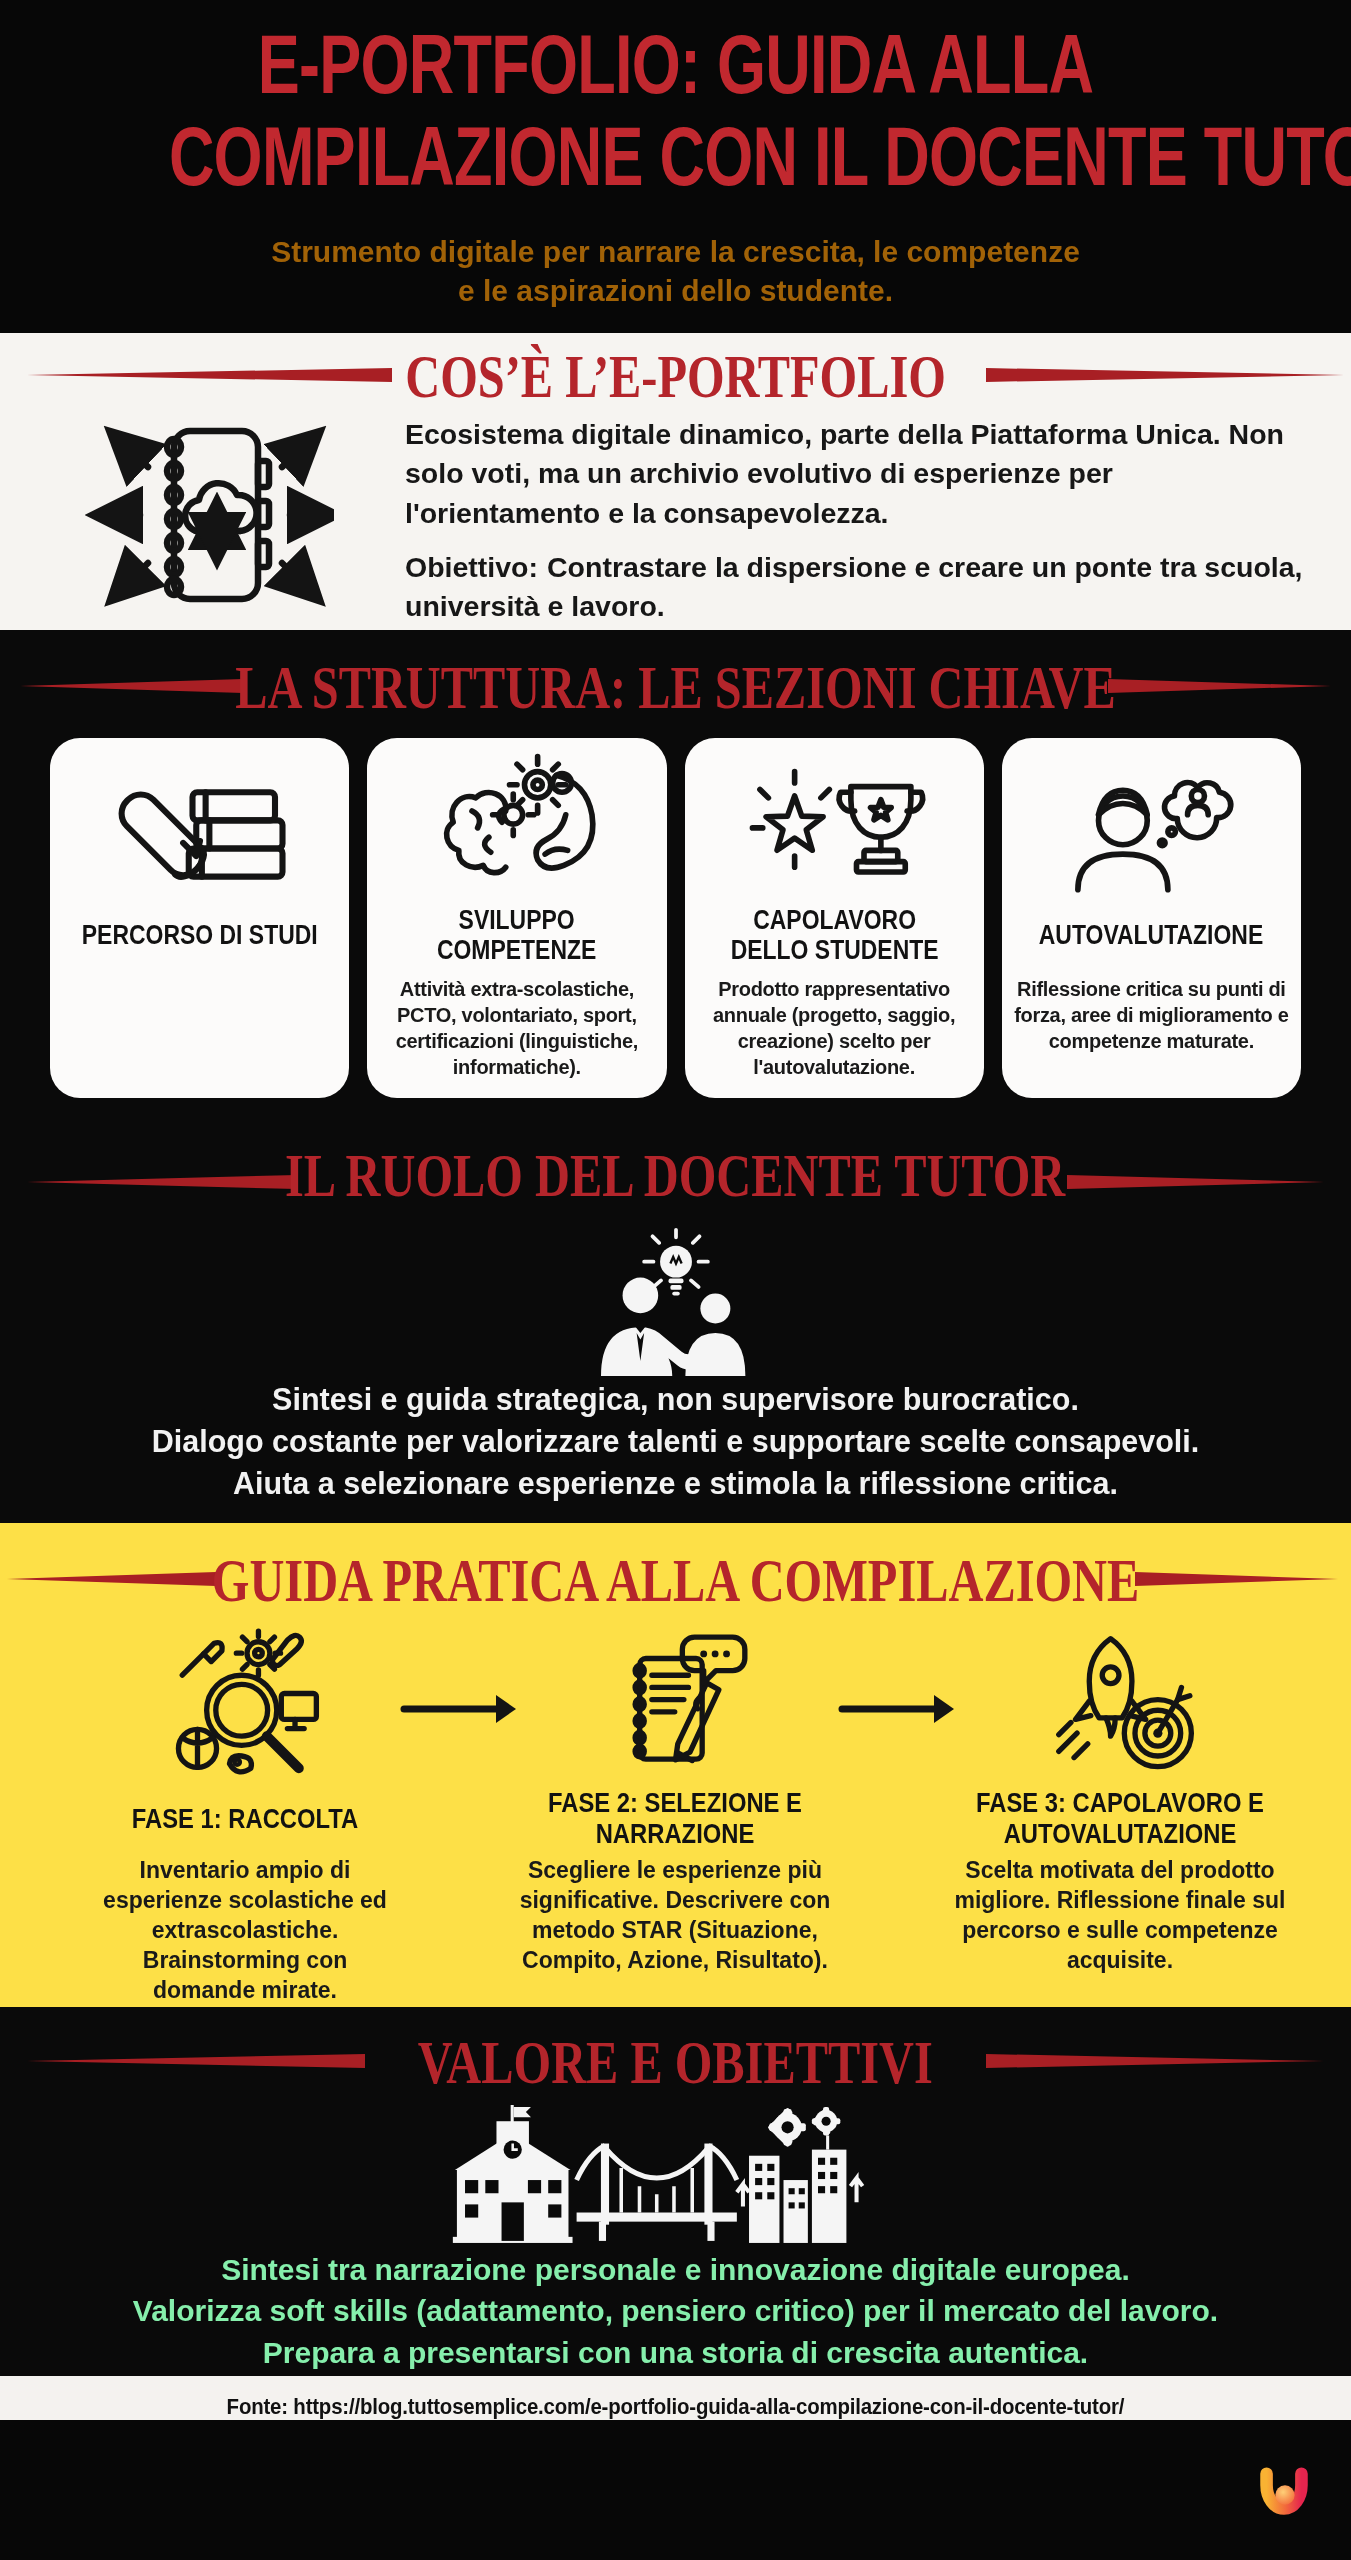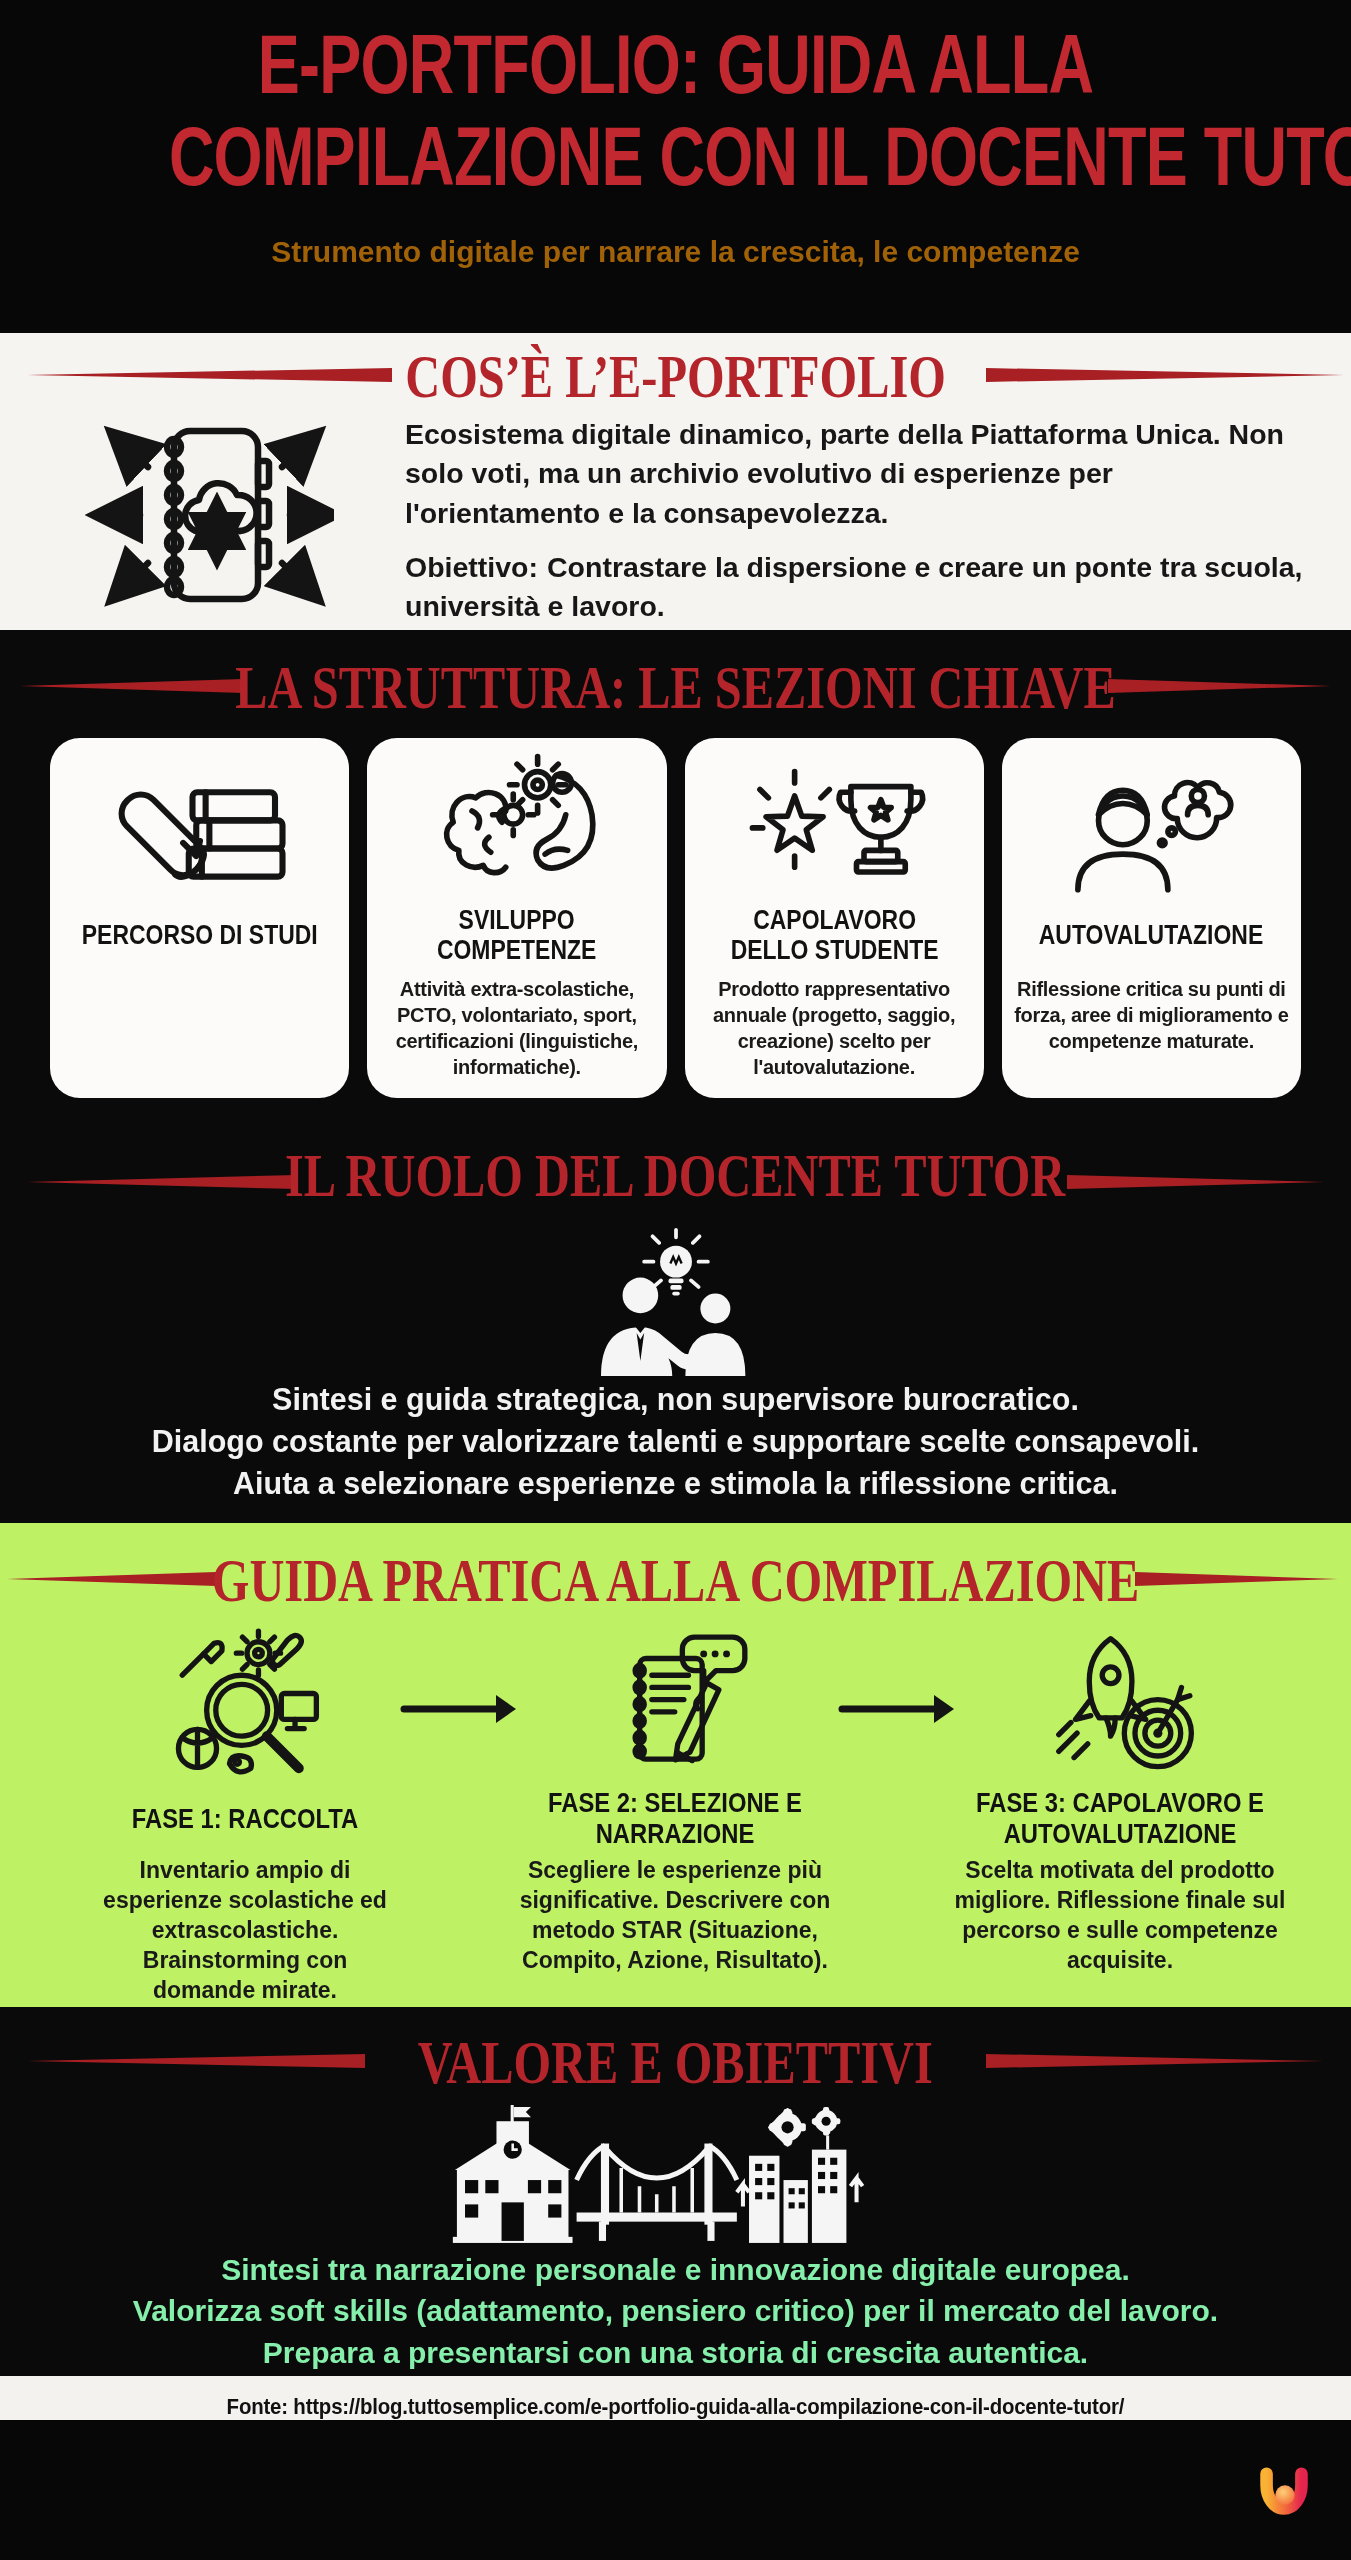--- a/index.html
+++ b/index.html
@@ -5,21 +5,21 @@
   html,body{margin:0;padding:0;background:#000;}
   .canvas{
     position:relative;width:1351px;height:2560px;margin:0 auto;
     background:#0a0a0a;overflow:hidden;
     font-family:"Liberation Sans", sans-serif;color:#141414;
   }
   .sec{position:absolute;left:0;width:1351px;}
   .sec-header{top:0;height:333px;background:#070707;}
   .sec-cosa{top:333px;height:297px;background:#f6f4f1;}
   .sec-struttura{top:630px;height:893px;background:#0a0a0a;}
-  .sec-guida{top:1523px;height:484px;background:#bef264;}
+  .sec-guida{top:1523px;height:484px;background:#fde047;}
   .sec-valore{top:2007px;height:369px;background:#0a0a0a;}
   .sec-fonte{top:2376px;height:44px;background:#f4f2ef;display:flex;align-items:flex-end;justify-content:center;}
   .sec-footer{top:2420px;height:140px;background:#070707;}
 
   .cond{display:inline-block;white-space:nowrap;transform:scaleX(.78);transform-origin:50% 50%;}
   .title-line{white-space:nowrap;transform:scaleX(.75);transform-origin:50% 50%;}
 
   .main-title{
     position:absolute;top:18px;left:0;width:100%;text-align:center;
     color:#c1282f;font-weight:700;font-size:84px;line-height:1.1;letter-spacing:-1px;
@@ -87,20 +87,21 @@
 
 <div class="canvas">
 
   <div class="sec sec-header">
     <div class="main-title">
       <div class="title-line">E-PORTFOLIO: GUIDA ALLA</div>
       <div class="title-line">COMPILAZIONE CON IL DOCENTE TUTOR</div>
     </div>
     <div class="subtitle">
       <div>Strumento digitale per narrare la crescita, le competenze</div>
+      <div>e le aspirazioni dello studente.</div>
     </div>
   </div>
 
   <div class="sec sec-cosa">
     <div class="rule rule-l" style="left:27px;top:35px;width:365px;"></div>
     <div class="rule rule-r" style="left:986px;top:35px;width:358px;"></div>
     <div class="h-wrap" style="top:12px;">
       <span class="cond">COS’È L’E-PORTFOLIO</span>
     </div>
 

